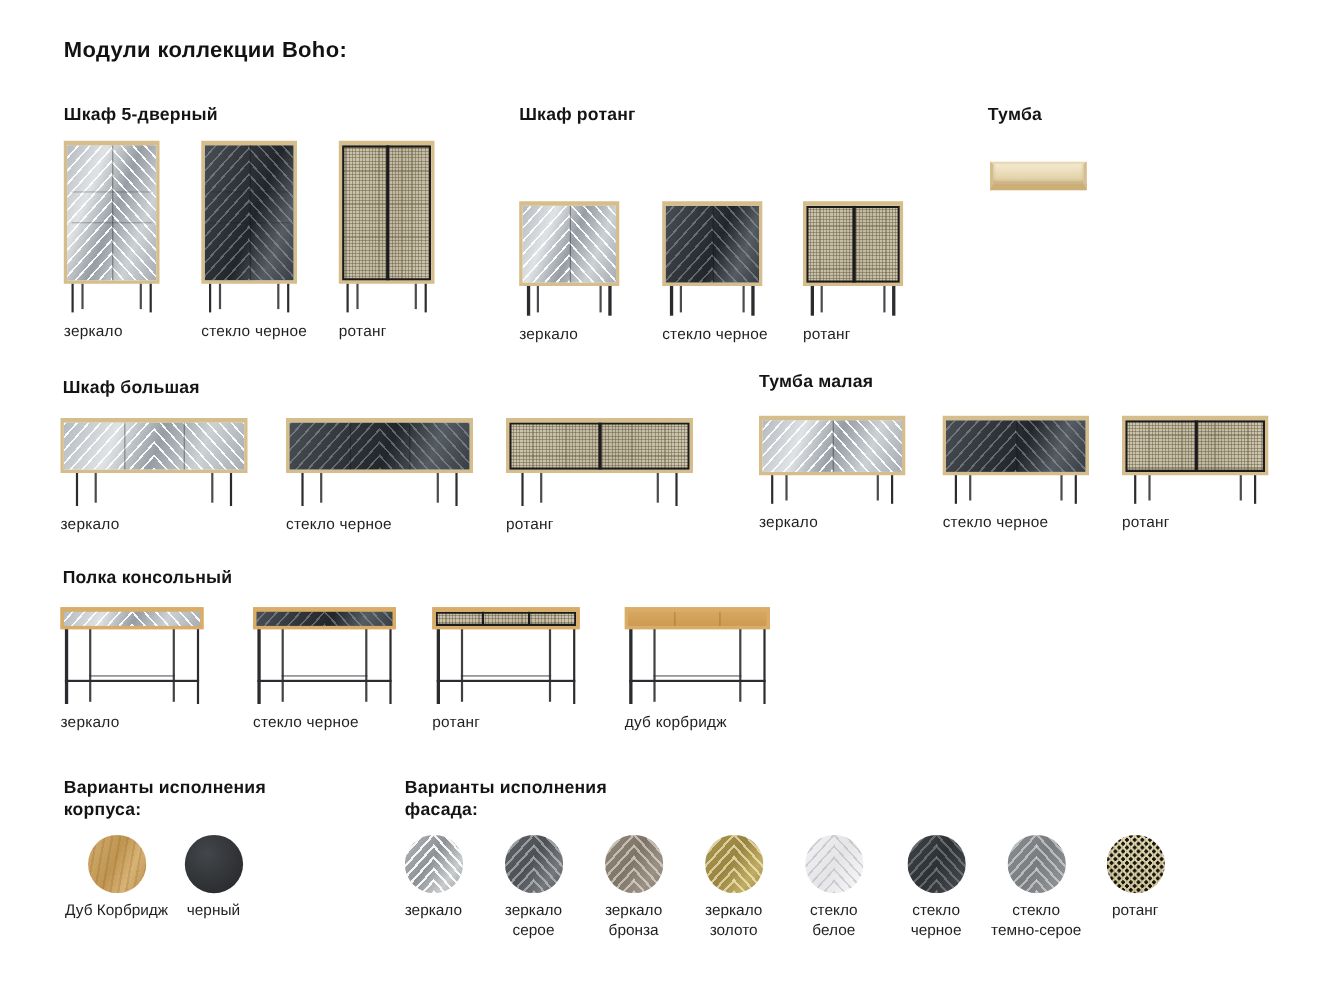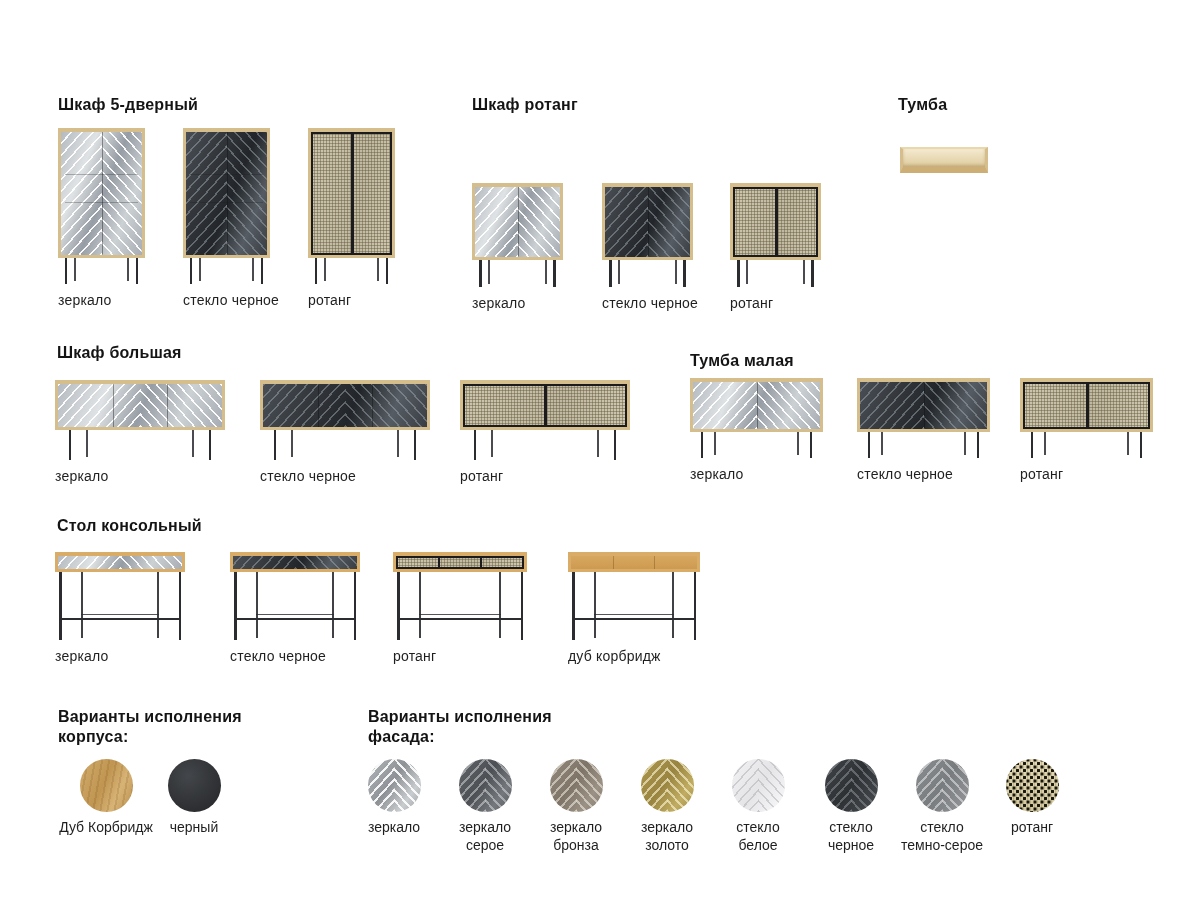--- a/index.html
+++ b/index.html
@@ -124,27 +124,28 @@
     repeating-linear-gradient(100deg,rgba(130,90,35,.2) 0 2px,rgba(0,0,0,0) 2px 7px),
     linear-gradient(115deg,#d2ad6e,#c09551 45%,#d7b376 70%,#b98f4c)}
   .sw-blackc{background:radial-gradient(circle at 38% 32%,#43464a,#2b2d30 75%)}
   .sw-lbl{position:absolute;width:120px;text-align:center;font-size:14px;line-height:18px;color:#1f1f1f;white-space:pre-line}
 </style>
 </head>
 <body>
 
 <div class="canvas">
 
+  <div class="title">Модули коллекции Boho:</div>
 
   <div class="sec-h" style="left:58px;top:95px">Шкаф 5-дверный</div>
   <div class="sec-h" style="left:472px;top:95px">Шкаф ротанг</div>
   <div class="sec-h" style="left:898px;top:95px">Тумба</div>
   <div class="sec-h" style="left:57px;top:343px">Шкаф большая</div>
-  <div class="sec-h" style="left:690px;top:351px">Тумба малая</div>
-  <div class="sec-h" style="left:57px;top:516px">Стол консольный</div>
+  <div class="sec-h" style="left:690px;top:338px">Тумба малая</div>
+  <div class="sec-h" style="left:57px;top:516px">Полка консольный</div>
   <div class="sec-h pre" style="left:58px;top:707px">Варианты исполнения
 корпуса:</div>
   <div class="sec-h pre" style="left:368px;top:707px">Варианты исполнения
 фасада:</div>
 
   <figure class="item" style="left:58px;top:128px;width:87px">
     <div class="body cab-tall fx-mirror shelves">
         <i class="seam"></i>
       </div>
     <div class="legs legs-cab">

